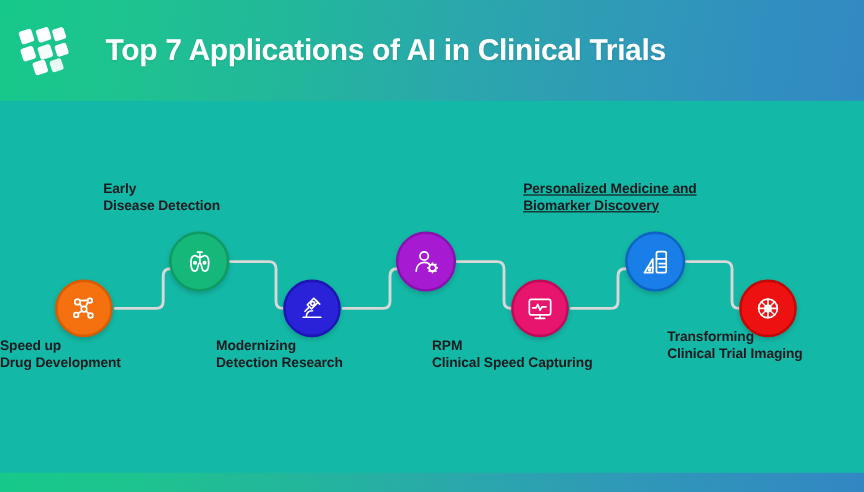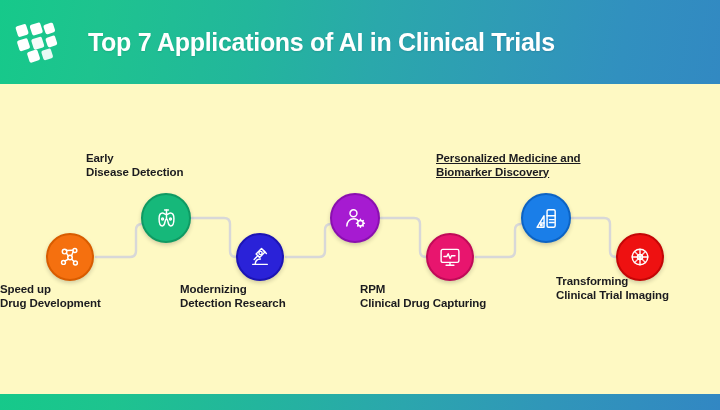--- a/index.html
+++ b/index.html
@@ -3,21 +3,21 @@
 <meta charset="utf-8">
 <style>
   html,body{margin:0;padding:0;}
   body{
     width:720px;height:410px;
     background:#ffffff;
     font-family:"Liberation Sans", sans-serif;
     overflow:hidden;
     position:relative;
   }
-  #stage{position:relative;width:720px;height:410px;background:#fef9c3;}
+  #stage{position:relative;width:720px;height:410px;background:#14b8a6;}
 
   
   #header{
     position:absolute;left:0;top:0;width:720px;height:84px;
     background:linear-gradient(100deg,#16c98a 0%,#1ec38f 14%,#22b79b 34%,#2aa8ab 52%,#2f9bb6 70%,#3190bf 86%,#3289c2 100%);
     overflow:hidden;
   }
   #logo{
     position:absolute;left:8px;top:10px;width:64px;height:64px;
   }
@@ -162,21 +162,21 @@
       <svg class="glyph" width="26" height="26" viewBox="0 0 24 24">
         <g fill="none" stroke="#ffffff" stroke-width="1.3" stroke-linecap="round" stroke-linejoin="round">
           <rect x="3.8" y="5" width="16.4" height="12" rx="1.6"></rect>
           <path d="M8.4 19.6 h7.2"></path>
           <path d="M12 17 v2.6"></path>
           <path d="M6.4 11.6 h2.6 l1.3 -2.6 l1.8 4.4 l1.4 -2.6 h3.1"></path>
         </g>
       </svg>
     </div>
     <div class="label" style="left:360px;top:199px;width:180px;">RPM
-Clinical Drug Capturing</div>
+Clinical Speed Capturing</div>
 
     <div class="node" style="left:521px;top:109px;width:50px;height:50px;background:#1a7ee8;border:2px solid #0c63c4;box-shadow:0 2px 4px rgba(0,0,0,0.18);">
       <svg class="glyph" width="27" height="27" viewBox="0 0 24 24">
         <g fill="none" stroke="#ffffff" stroke-width="1.3" stroke-linecap="round" stroke-linejoin="round">
           <path d="M13.8 4.2 h4.6 a1.3 1.3 0 0 1 1.3 1.3 v13 a1.3 1.3 0 0 1 -1.3 1.3 h-4.6 a1.3 1.3 0 0 1 -1.3 -1.3 v-13 a1.3 1.3 0 0 1 1.3 -1.3 z"></path>
           <path d="M12.5 9.6 h7.2"></path>
           <path d="M14.6 13 h4.2 M14.6 15.6 h4.2"></path>
           <path d="M3.6 19.8 L9.8 9.6 L9.8 19.8 Z"></path>
           <path d="M5.9 16 h3.9"></path>
           <circle cx="7.4" cy="17.8" r="0.7"></circle>

